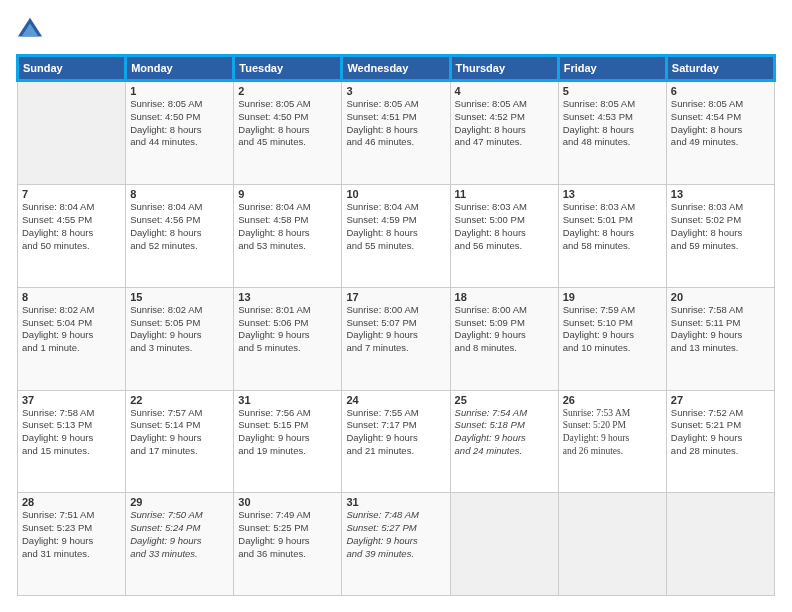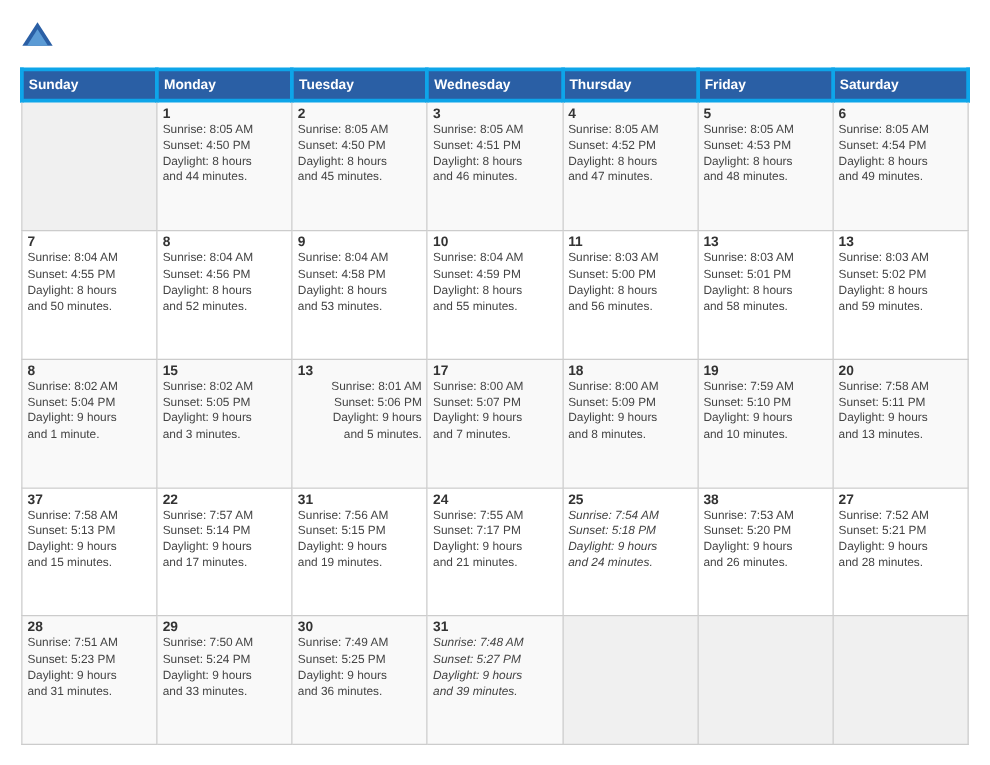--- a/index.html
+++ b/index.html
@@ -242,21 +242,21 @@
           </td>
           <td>
             <span class="day-number">15</span>
             <div class="day-info" style="white-space: pre-line;">Sunrise: 8:02 AM
 Sunset: 5:05 PM
 Daylight: 9 hours
 and 3 minutes.</div>
           </td>
           <td>
             <span class="day-number">13</span>
-            <div class="day-info" style="white-space: pre-line; text-align: right;">Sunrise: 8:01 AM
+            <div class="day-info" style="white-space: pre-line;">Sunrise: 8:01 AM
 Sunset: 5:06 PM
 Daylight: 9 hours
 and 5 minutes.</div>
           </td>
           <td>
             <span class="day-number">17</span>
             <div class="day-info" style="white-space: pre-line;">Sunrise: 8:00 AM
 Sunset: 5:07 PM
 Daylight: 9 hours
 and 7 minutes.</div>
@@ -313,22 +313,22 @@
 and 21 minutes.</div>
           </td>
           <td>
             <span class="day-number">25</span>
             <div class="day-info" style="white-space: pre-line; font-style: italic;">Sunrise: 7:54 AM
 Sunset: 5:18 PM
 Daylight: 9 hours
 and 24 minutes.</div>
           </td>
           <td>
-            <span class="day-number">38</span>
-            <div class="day-info" style="white-space: pre-line;">Sunrise: 7:53 AM
+            <span class="day-number">26</span>
+            <div class="day-info" style="white-space: pre-line; font-family: Liberation Serif, serif;">Sunrise: 7:53 AM
 Sunset: 5:20 PM
 Daylight: 9 hours
 and 26 minutes.</div>
           </td>
           <td>
             <span class="day-number">27</span>
             <div class="day-info" style="white-space: pre-line;">Sunrise: 7:52 AM
 Sunset: 5:21 PM
 Daylight: 9 hours
 and 28 minutes.</div>
@@ -337,21 +337,21 @@
         <tr>
           <td>
             <span class="day-number">28</span>
             <div class="day-info" style="white-space: pre-line;">Sunrise: 7:51 AM
 Sunset: 5:23 PM
 Daylight: 9 hours
 and 31 minutes.</div>
           </td>
           <td>
             <span class="day-number">29</span>
-            <div class="day-info" style="white-space: pre-line;">Sunrise: 7:50 AM
+            <div class="day-info" style="white-space: pre-line; font-style: italic;">Sunrise: 7:50 AM
 Sunset: 5:24 PM
 Daylight: 9 hours
 and 33 minutes.</div>
           </td>
           <td>
             <span class="day-number">30</span>
             <div class="day-info" style="white-space: pre-line;">Sunrise: 7:49 AM
 Sunset: 5:25 PM
 Daylight: 9 hours
 and 36 minutes.</div>

